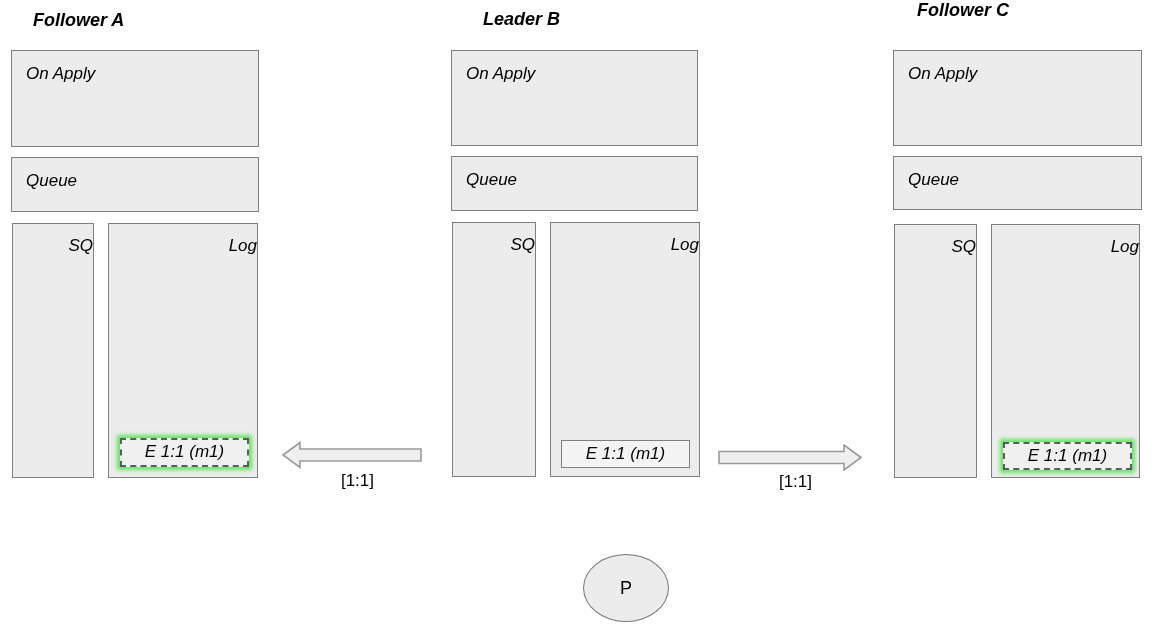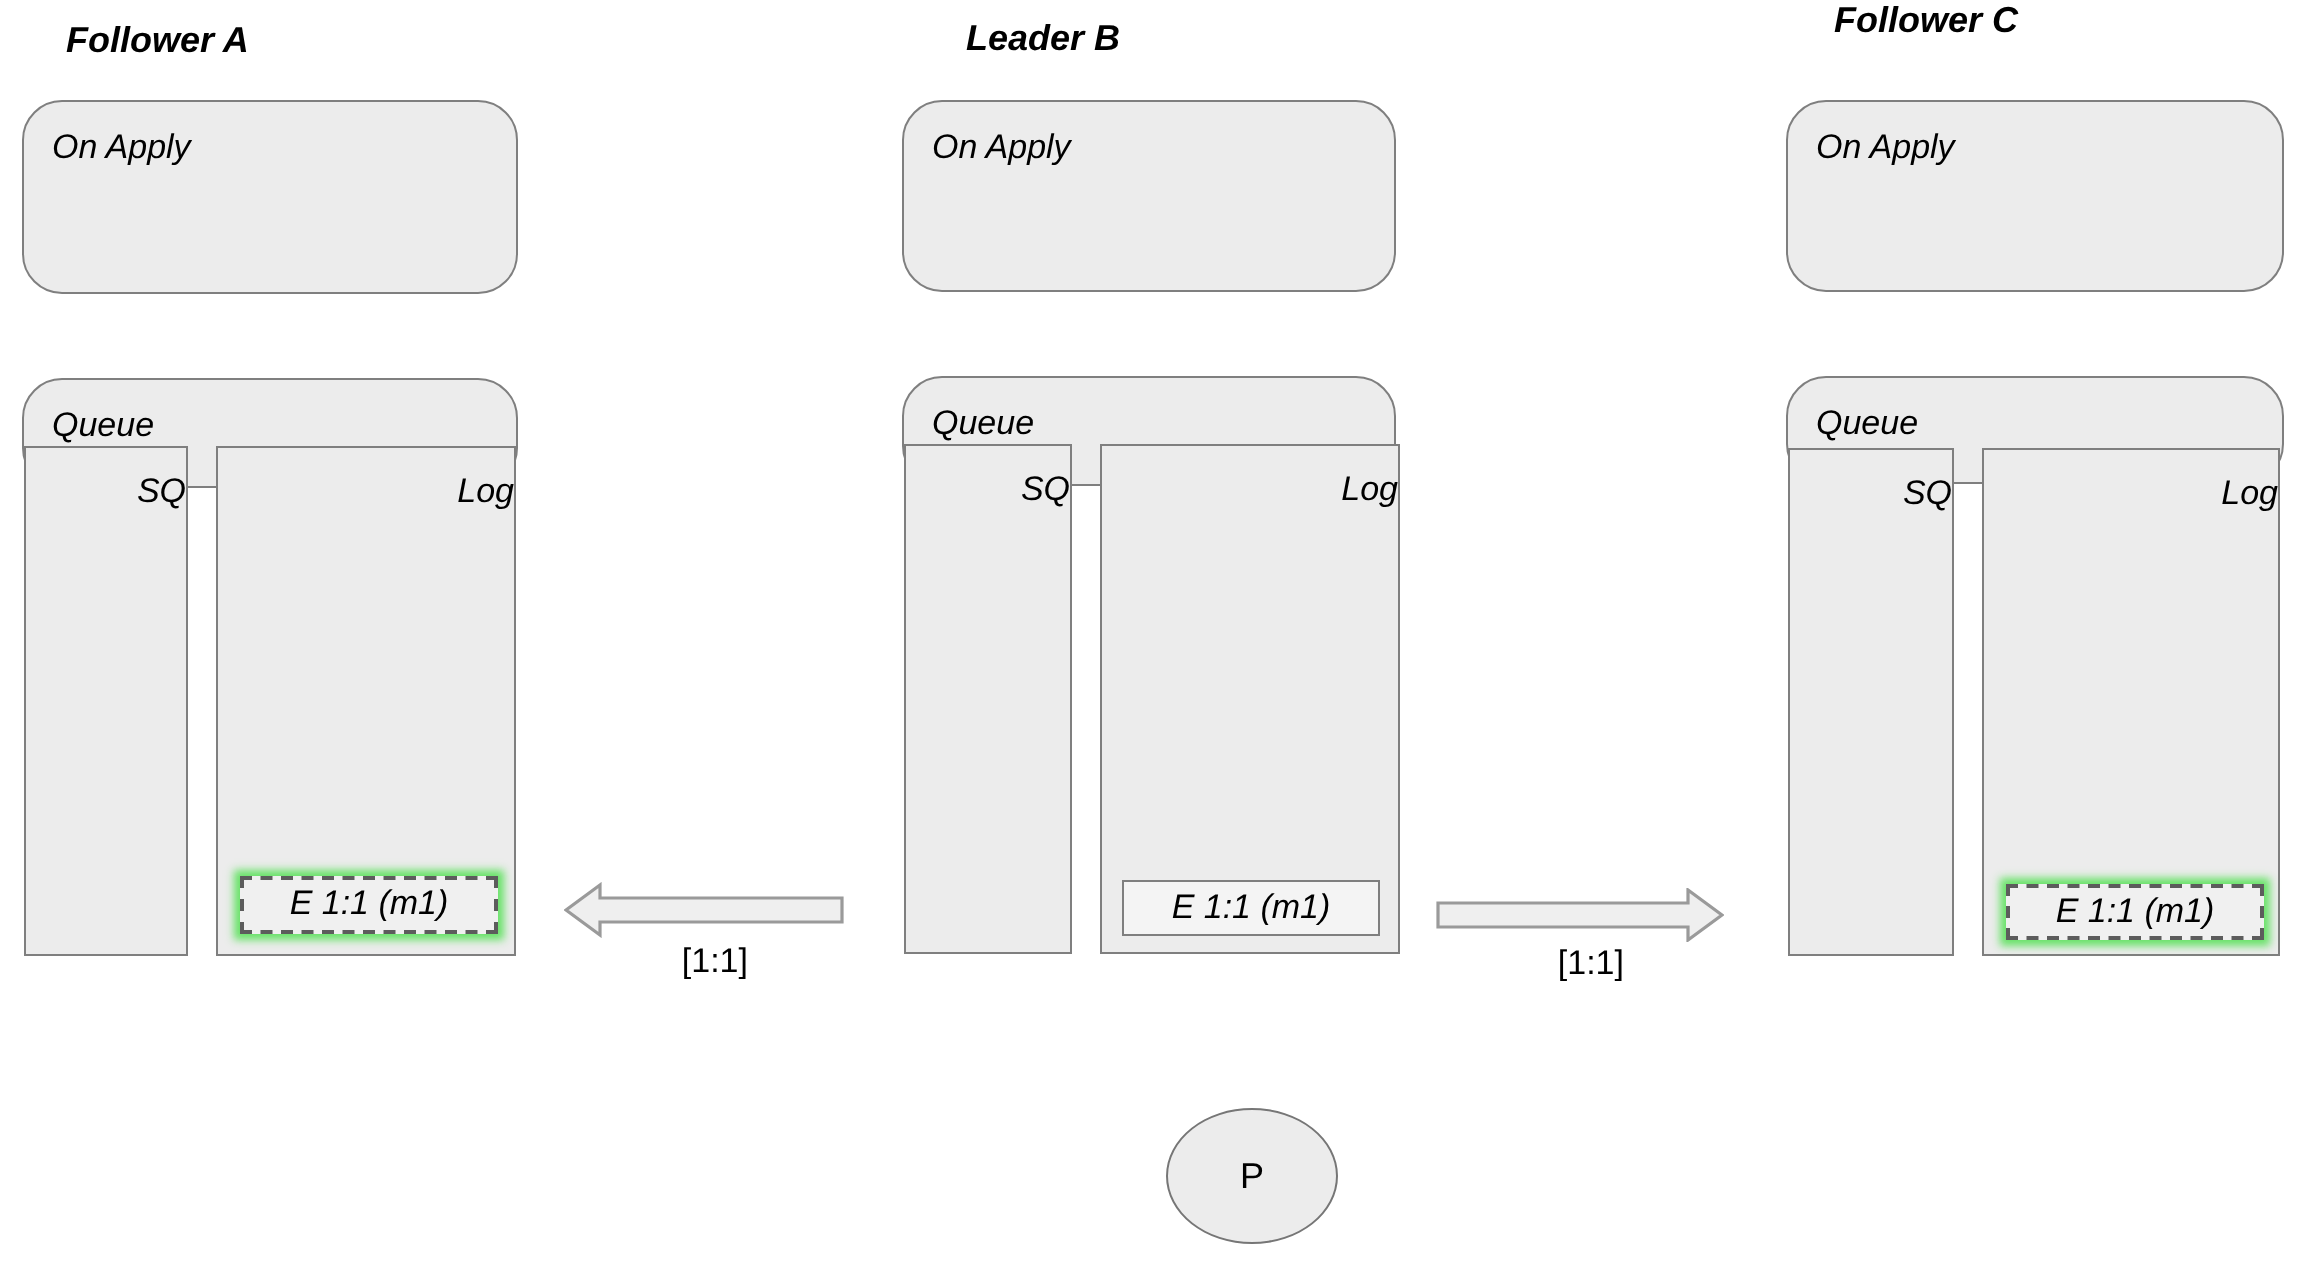--- a/index.html
+++ b/index.html
@@ -26,25 +26,25 @@
   .node-a .node-title { left: 22px; top: 10px; }
   .node-b .node-title { left: 32px; top: 9px; }
   .node-c .node-title { left: 24px; top: 0; }
 
   .box {
     position: absolute;
     background: #ececec;
     border: 1px solid #7f7f7f;
     font-size: 17px;
   }
-  .box-label-left { padding: 13px 0 0 14px; border-radius: 20px; }
+  .box-label-left { padding: 13px 0 0 14px; }
   .box-label-center { padding-top: 12px; text-align: right; }
 
   .on-apply { left: 0; top: 50px; width: 100%; height: 97px; }
-  .queue    { left: 0; top: 157px; width: 100%; height: 55px; margin-top: 32px; }
+  .queue    { left: 0; top: 157px; width: 100%; height: 55px; }
   .node-b .on-apply, .node-c .on-apply { height: 96px; }
   .node-b .queue { top: 156px; } .node-c .queue { top: 156px; height: 54px; }
 
   .sq  { left: 1px; top: 223px; width: 82px; height: 255px; }
   .log { left: 97px; top: 223px; width: 150px; height: 255px; }
   .node-b .sq  { top: 222px; width: 84px; }
   .node-b .log { left: 99px; top: 222px; }
   .node-c .sq  { top: 224px; width: 83px; height: 254px; }
   .node-c .log { left: 98px; top: 224px; width: 149px; height: 254px; }
 

